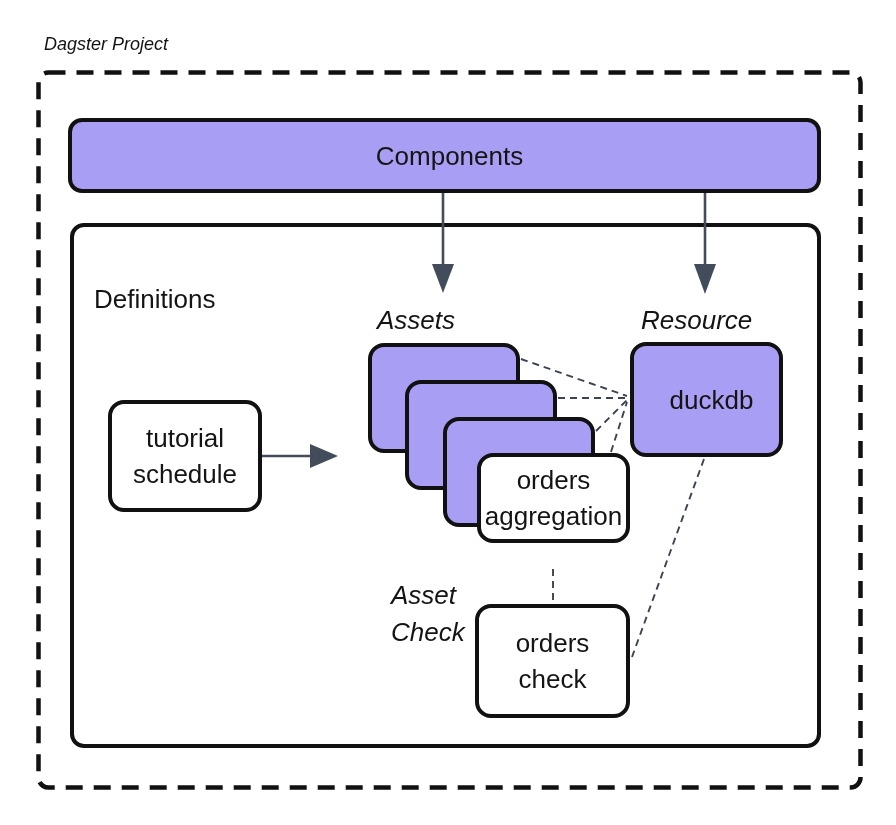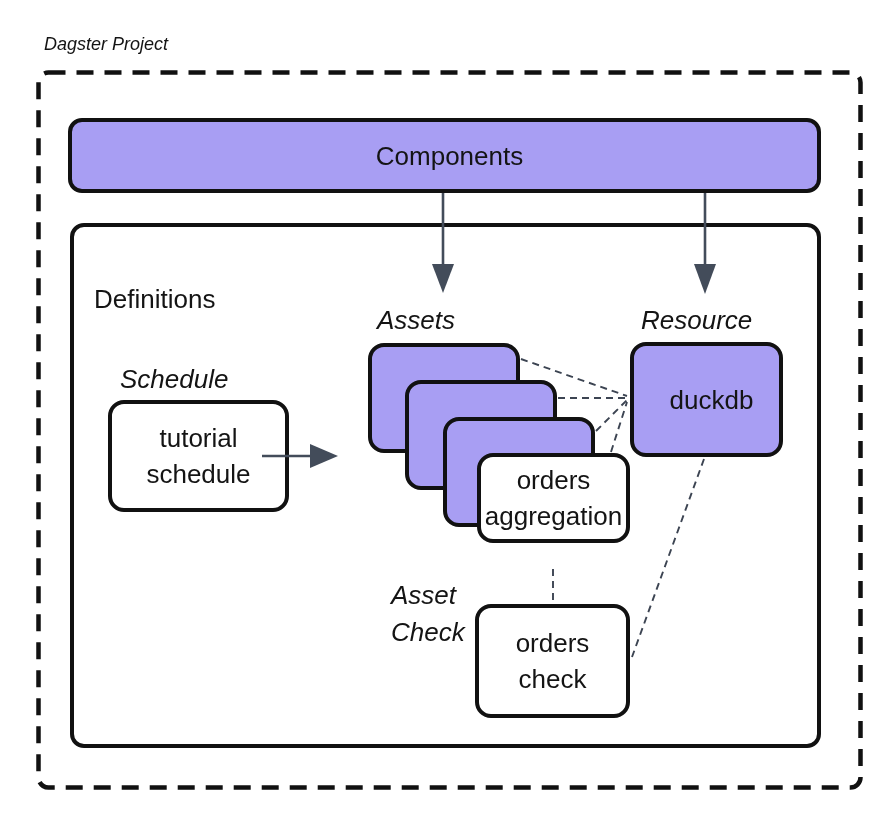--- a/index.html
+++ b/index.html
@@ -98,21 +98,21 @@
     font-style: italic;
     font-weight: 400;
     z-index: 20;
     line-height: 37px;
   }
   .schedule-label   { left: 120px; top: 361px; white-space: nowrap; }
   .assets-label     { left: 377px; top: 302px; white-space: nowrap; text-align: center; }
   .resource-label   { left: 641px; top: 302px; white-space: nowrap; }
   .asset-check-label{ left: 391px; top: 577px; width: 92px; }
 
-  .tutorial-schedule { left: 108px; top: 400px; width: 181px; height: 112px; z-index: 20; }
+  .tutorial-schedule { left: 108px; top: 400px; width: 154px; height: 112px; z-index: 20; }
   .asset-box-1 { left: 368px; top: 343px; width: 152px; height: 110px; z-index: 11; }
   .asset-box-2 { left: 405px; top: 380px; width: 152px; height: 110px; z-index: 12; }
   .asset-box-3 { left: 443px; top: 417px; width: 152px; height: 110px; z-index: 13; }
   .orders-aggregation { left: 477px; top: 453px; width: 153px; height: 90px; z-index: 14; }
   .duckdb-box { left: 630px; top: 342px; width: 153px; height: 115px; z-index: 20; }
   .orders-check { left: 475px; top: 604px; width: 155px; height: 114px; z-index: 20; }
 
   .node-text { padding: 0 2px; }
 </style>
 </head>
@@ -122,21 +122,20 @@
 
   <div class="abs diagram-title">Dagster Project</div>
 
   <div class="node purple components-bar">
     <span class="node-text">Components</span>
   </div>
 
   <div class="node definitions-box"></div>
   <div class="abs definitions-label">Definitions</div>
 
-  <div class="abs section-label schedule-label">Schedule</div>
   <div class="abs section-label assets-label">Assets</div>
   <div class="abs section-label resource-label">Resource</div>
   <div class="abs section-label asset-check-label">Asset Check</div>
 
   <div class="node tutorial-schedule">
     <span class="node-text">tutorial schedule</span>
   </div>
 
   <div class="node purple asset-box-1"></div>
   <div class="node purple asset-box-2"></div>

